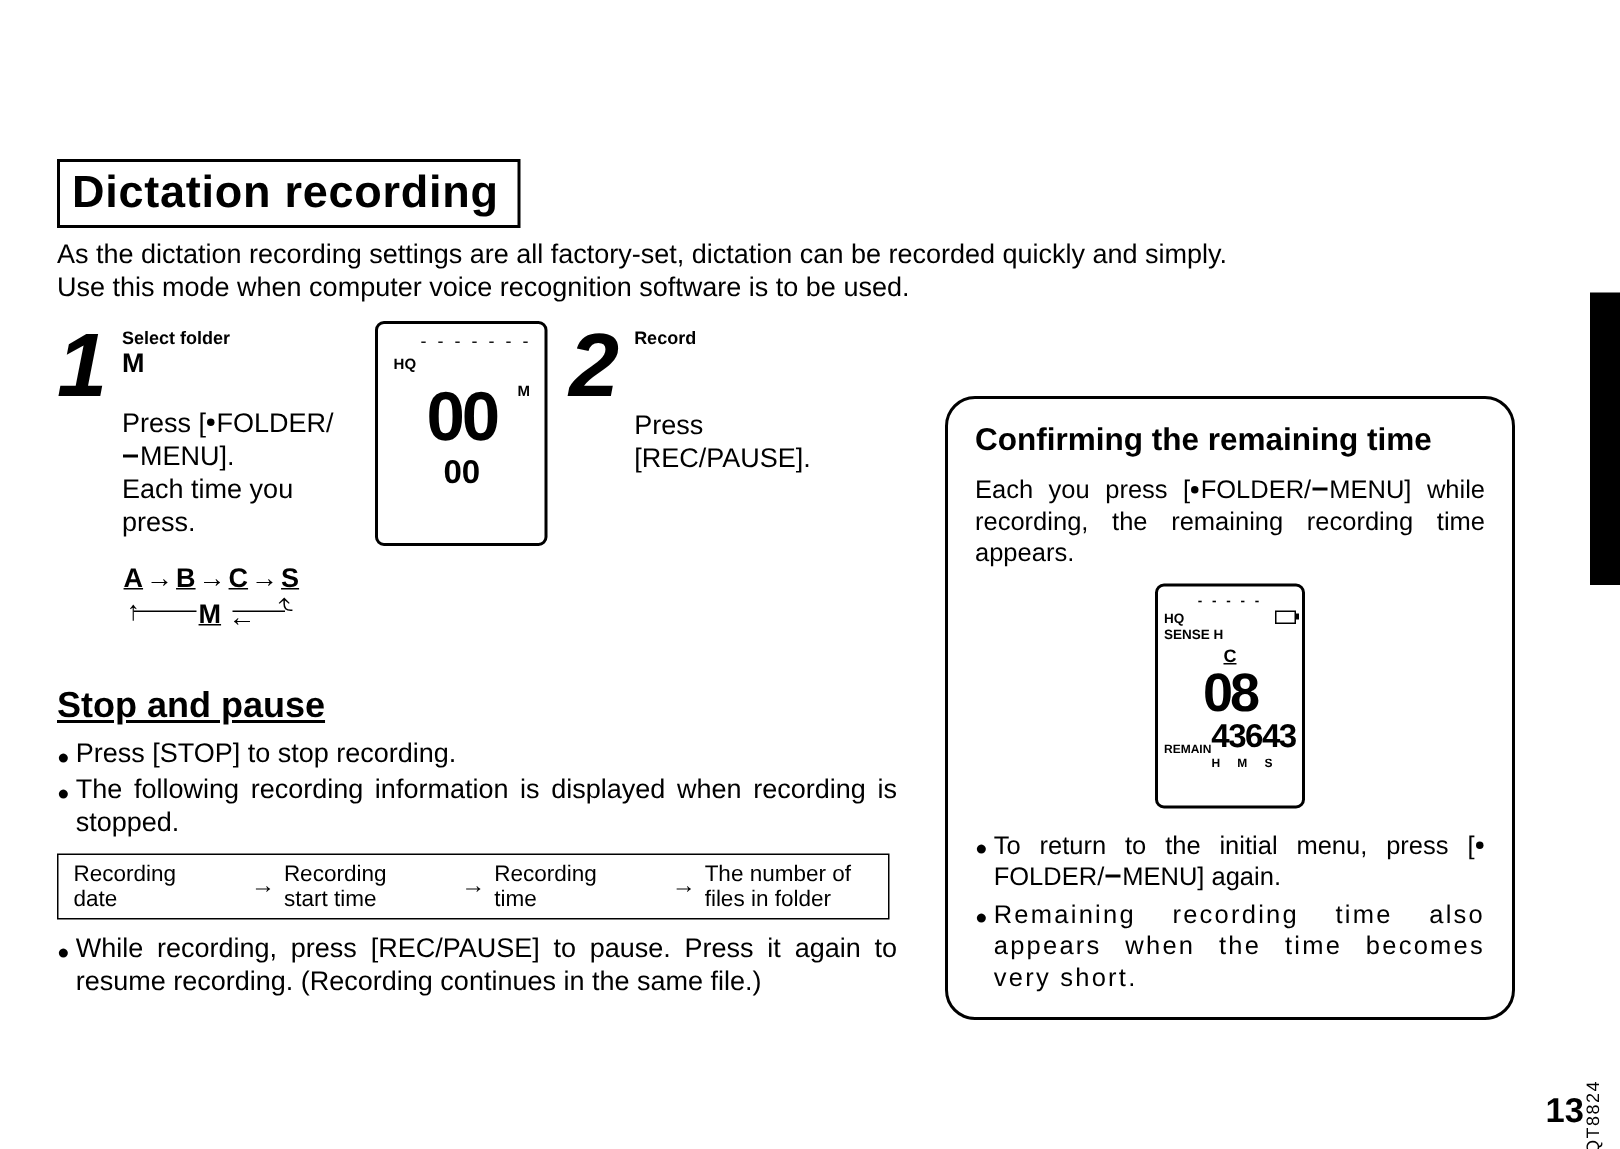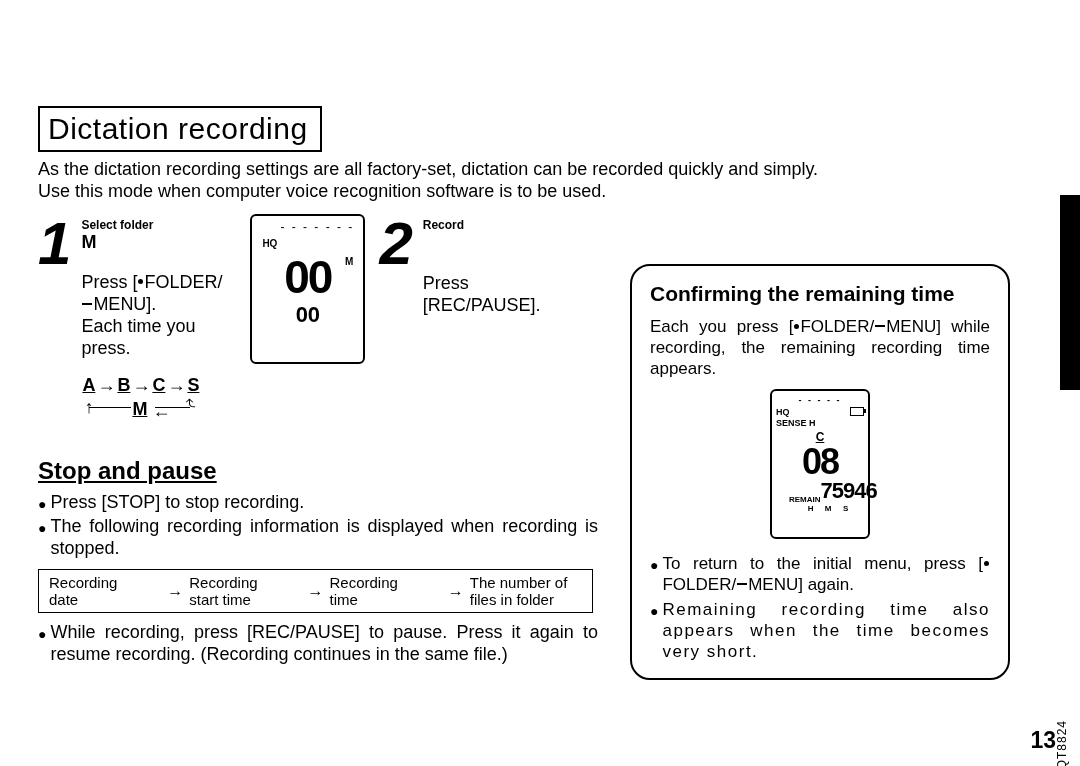--- a/index.html
+++ b/index.html
@@ -61,21 +61,21 @@
     left: 38px;
     top: 106px;
     width: 985px;
   }
 
   .title-box {
     display: inline-block;
     border: 2px solid #000;
     padding: 4px 12px 4px 8px;
     font-size: 30px;
-    font-weight: normal;
+    font-weight: bold;
     letter-spacing: 0.5px;
   }
   .intro {
     margin-top: 6px;
     font-size: 18px;
     line-height: 22px;
     max-width: 910px;
   }
 
   .steps {
@@ -259,21 +259,21 @@
     padding: 4px;
     font-size: 10px;
     font-weight: bold;
   }
   .lcd2 .top-dashes{ text-align:center; font-size:9px; letter-spacing:2px;}
   .lcd2 .row-a{ display:flex; justify-content:space-between; font-size:9px; margin-top:2px;}
   .lcd2 .row-b{ font-size:9px; margin-top:1px;}
   .lcd2 .c-letter{ text-align:center; font-size:12px; margin-top:2px;}
   .lcd2 .big{ text-align:center; font-size:36px; line-height:36px; font-family:'Arial Black',Arial; letter-spacing:-2px;}
   .lcd2 .remain-row{ display:flex; align-items:flex-end; margin-top:-2px;}
-  .lcd2 .remain-label{ font-size:8px;margin-left:13px; }
+  .lcd2 .remain-label{ font-size:8px; }
   .lcd2 .remain-num{ font-size:22px; font-family:'Arial Black',Arial; letter-spacing:-1px; flex:1; text-align:right; padding-right:2px;}
   .lcd2 .hms{ display:flex; justify-content:space-around; font-size:8px; padding:0 10px 0 26px;}
   .batt {
     width: 12px; height: 7px; border:1px solid #000; position:relative;
   }
   .batt::after{ content:''; position:absolute; right:-3px; top:1px; width:2px; height:4px; background:#000;}
 
   .dash-menu {
     display: inline-block;
     width: 10px; height: 2px; background:#000; vertical-align: middle; margin:0 1px 3px 1px;
@@ -398,21 +398,21 @@
       <div class="top-dashes">- - - - -</div>
       <div class="row-a">
         <span>HQ</span>
         <span class="batt"></span>
       </div>
       <div class="row-b">SENSE H</div>
       <div class="c-letter" style="text-decoration:underline">C</div>
       <div class="big">08</div>
       <div class="remain-row">
         <span class="remain-label">REMAIN</span>
-        <span class="remain-num">75946</span>
+        <span class="remain-num">43643</span>
       </div>
       <div class="hms">
         <span>H</span>
         <span>M</span>
         <span>S</span>
       </div>
     </div>
 
     <div class="bul">
       <div class="dot">●</div>

